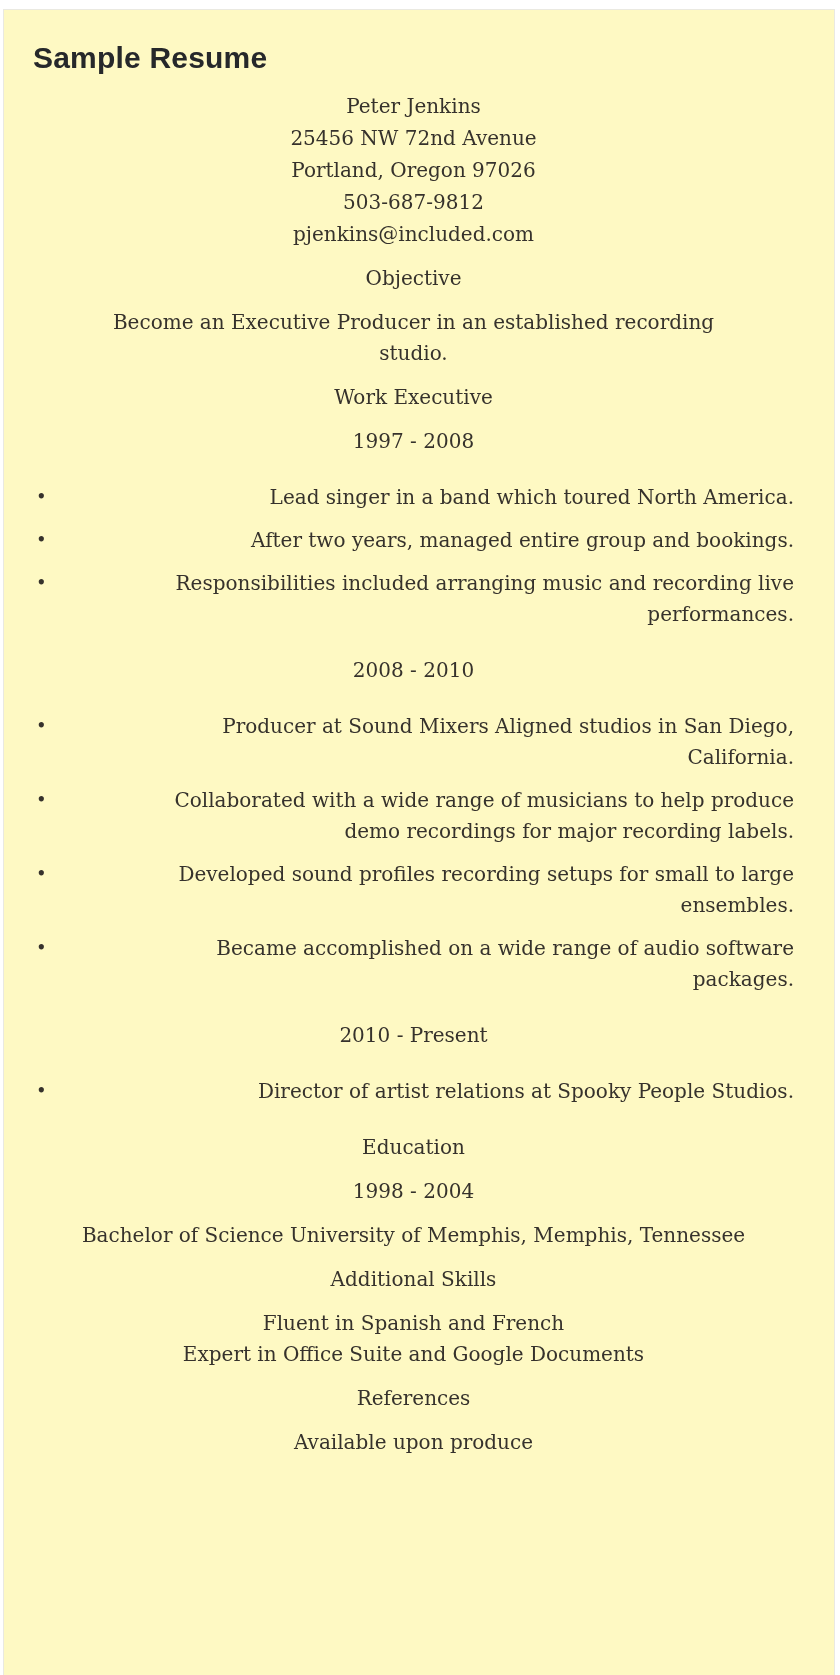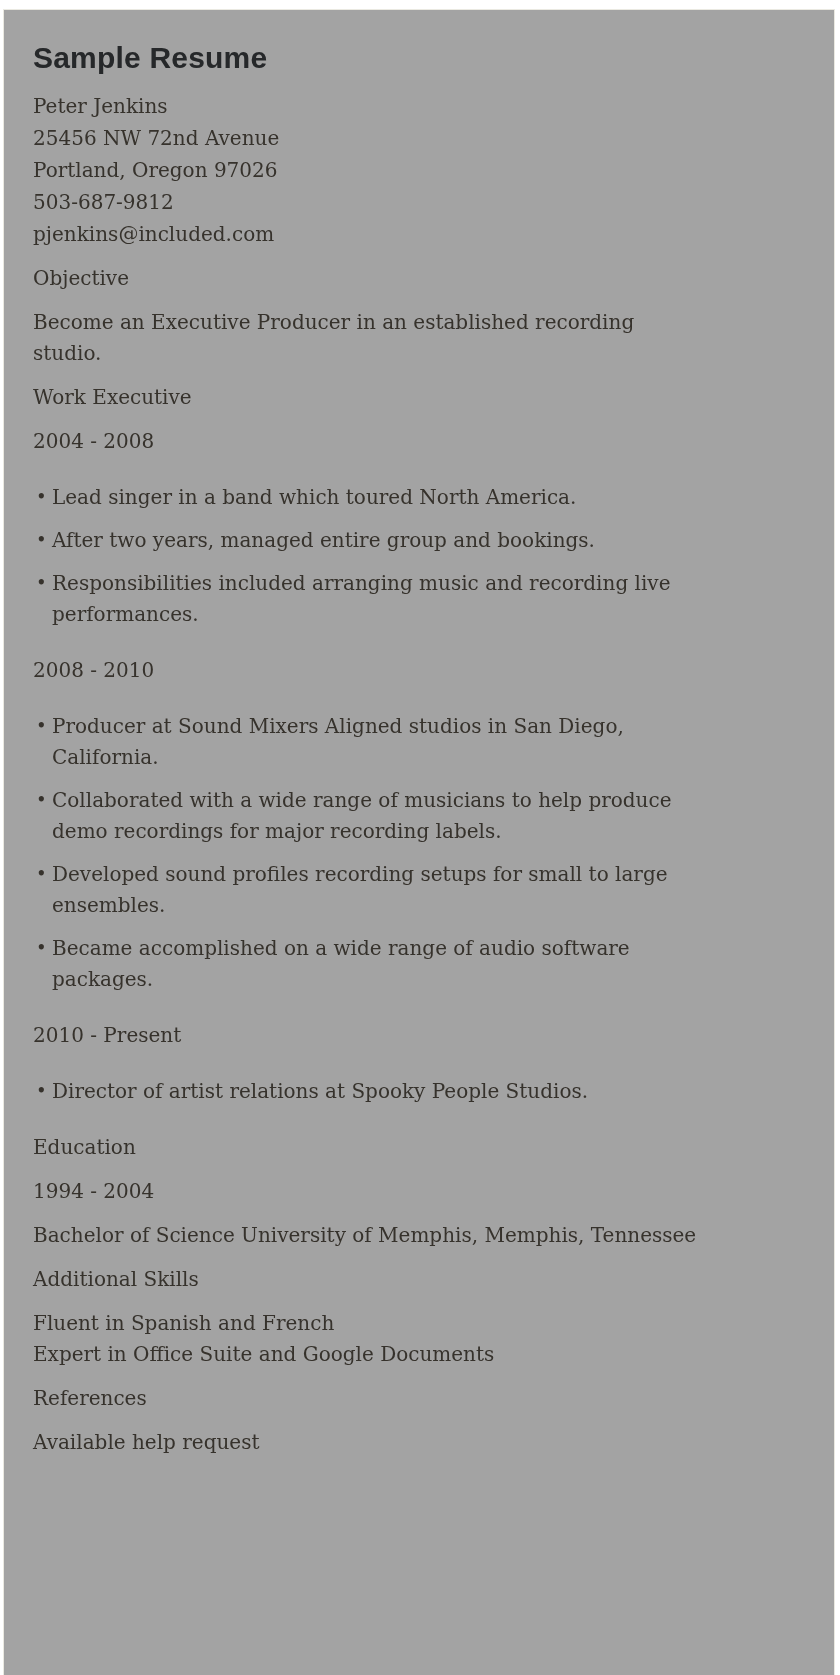--- a/index.html
+++ b/index.html
@@ -12,21 +12,21 @@
     position: relative;
     background: #ffffff;
     font-family: "DejaVu Serif", "Liberation Serif", serif;
   }
   .sheet {
     position: absolute;
     left: 3px;
     top: 9px;
     right: 5px;
     bottom: 0;
-    background: #a3a3a3;
+    background: #fef9c3;
     border-top: 1px solid #eae9e1;
     border-left: 1px solid #eae9e1;
     border-right: 1px solid #eae9e1;
     box-sizing: border-box;
     padding: 30px 40px 40px 29px;
   }
   .resume-title {
     font-family: "Liberation Sans", "DejaVu Sans", sans-serif;
     font-weight: bold;
     font-size: 30px;
@@ -34,20 +34,21 @@
     letter-spacing: 0.2px;
     color: #26282a;
     margin: 0 0 14px 0;
   }
   p, h2 {
     font-size: 20px;
     line-height: 31px;
     color: #36322c;
     margin: 13px 0;
     font-weight: normal;
+    text-align: center;
   }
   .contact-block {
     line-height: 32px;
   }
   .contact-block span {
     display: block;
   }
   .section-heading {
     font-size: 20px;
     color: #36322c;
@@ -61,20 +62,21 @@
     list-style: none;
   }
   ul.bullet-list li {
     position: relative;
     padding-left: 16px;
     margin: 12px 0;
     font-size: 20px;
     line-height: 31px;
     color: #36322c;
     white-space: pre-line;
+    text-align: right;
   }
   ul.bullet-list li::before {
     content: "\2022";
     position: absolute;
     left: 0;
     top: -1px;
     font-size: 18px;
     color: #36322c;
   }
 </style>
@@ -92,21 +94,21 @@
     <span>503-687-9812</span>
     <span>pjenkins@included.com</span>
   </p>
 
   <h2 class="section-heading">Objective</h2>
   <p class="multiline">Become an Executive Producer in an established recording
 studio.</p>
 
   <h2 class="section-heading">Work Executive</h2>
 
-  <p>2004 - 2008</p>
+  <p>1997 - 2008</p>
   <ul class="bullet-list">
     <li>Lead singer in a band which toured North America.</li>
     <li>After two years, managed entire group and bookings.</li>
     <li>Responsibilities included arranging music and recording live
 performances.</li>
   </ul>
 
   <p>2008 - 2010</p>
   <ul class="bullet-list">
     <li>Producer at Sound Mixers Aligned studios in San Diego,
@@ -118,23 +120,23 @@
     <li>Became accomplished on a wide range of audio software
 packages.</li>
   </ul>
 
   <p>2010 - Present</p>
   <ul class="bullet-list">
     <li>Director of artist relations at Spooky People Studios.</li>
   </ul>
 
   <h2 class="section-heading">Education</h2>
-  <p>1994 - 2004</p>
+  <p>1998 - 2004</p>
   <p>Bachelor of Science University of Memphis, Memphis, Tennessee</p>
 
   <h2 class="section-heading">Additional Skills</h2>
   <p class="multiline">Fluent in Spanish and French
 Expert in Office Suite and Google Documents</p>
 
   <h2 class="section-heading">References</h2>
-  <p>Available help request</p>
+  <p>Available upon produce</p>
 
 </div>
 
 </body></html>

